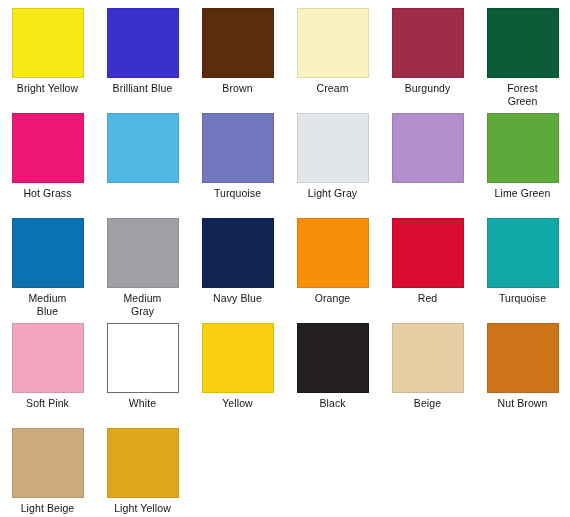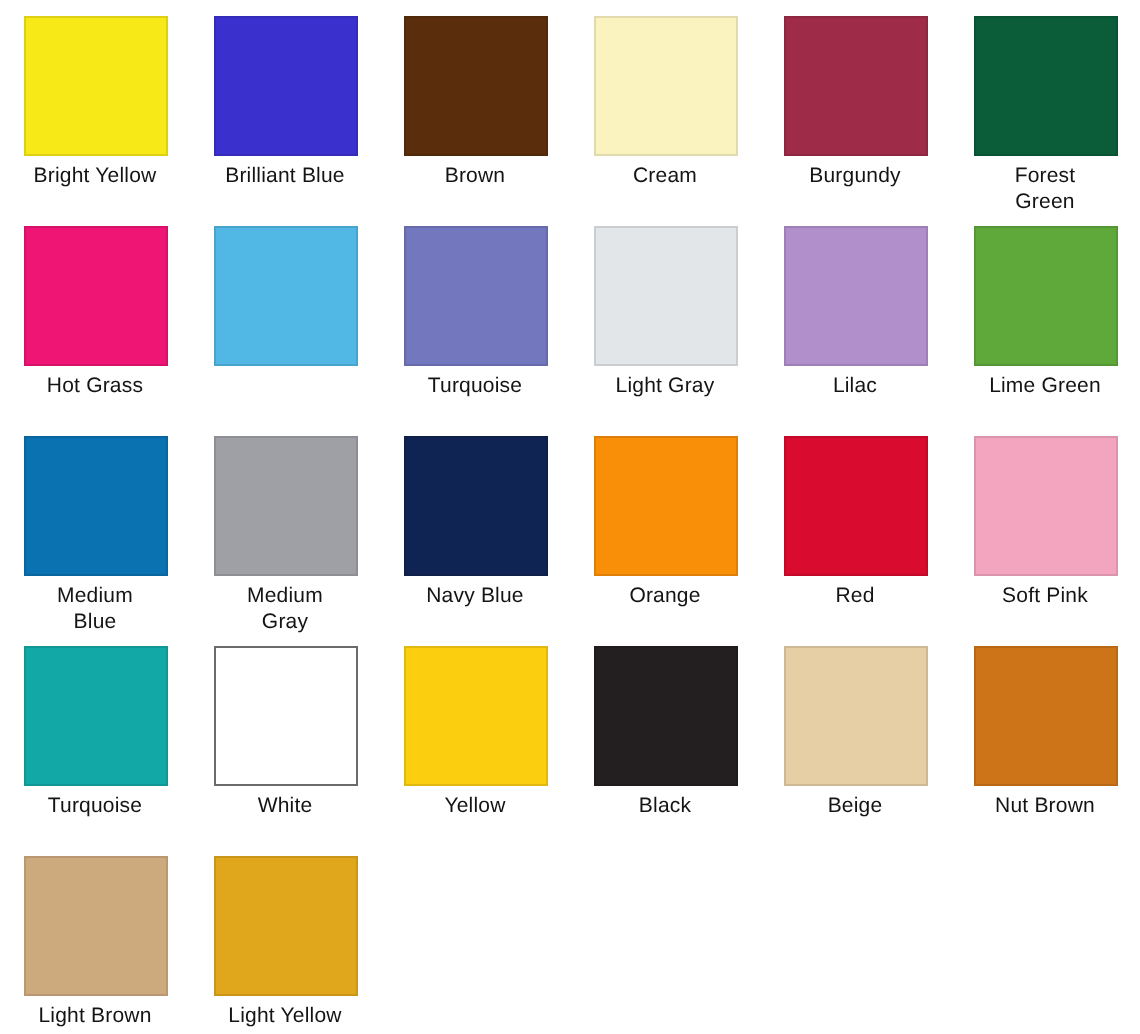--- a/index.html
+++ b/index.html
@@ -127,21 +127,20 @@
     <div class="swatch-cell">
       <div class="chip-wrap">
         <div class="chip" style="background-color: rgb(227, 230, 232);"></div>
       </div>
       <div class="swatch-label">Light Gray</div>
     </div>
     <div class="swatch-cell">
       <div class="chip-wrap">
         <div class="chip" style="background-color: rgb(177, 143, 203);"></div>
       </div>
-      <div class="swatch-label">Lilac</div>
     </div>
     <div class="swatch-cell">
       <div class="chip-wrap">
         <div class="chip" style="background-color: rgb(94, 169, 58);"></div>
       </div>
       <div class="swatch-label">Lime Green</div>
     </div>
     <div class="swatch-cell">
       <div class="chip-wrap">
         <div class="chip" style="background-color: rgb(10, 114, 176);"></div>
@@ -169,32 +168,32 @@
       <div class="swatch-label">Orange</div>
     </div>
     <div class="swatch-cell">
       <div class="chip-wrap">
         <div class="chip" style="background-color: rgb(217, 11, 46);"></div>
       </div>
       <div class="swatch-label">Red</div>
     </div>
     <div class="swatch-cell">
       <div class="chip-wrap">
+        <div class="chip" style="background-color: rgb(17, 168, 166);"></div>
+      </div>
+      <div class="swatch-label">Turquoise</div>
+    </div>
+    <div class="swatch-cell">
+      <div class="chip-wrap">
         <div class="chip" style="background-color: rgb(243, 165, 192);"></div>
       </div>
       <div class="swatch-label">Soft Pink</div>
     </div>
     <div class="swatch-cell">
       <div class="chip-wrap">
-        <div class="chip" style="background-color: rgb(17, 168, 166);"></div>
-      </div>
-      <div class="swatch-label">Turquoise</div>
-    </div>
-    <div class="swatch-cell">
-      <div class="chip-wrap">
         <div class="chip outlined" style="background-color: rgb(255, 255, 255);"></div>
       </div>
       <div class="swatch-label">White</div>
     </div>
     <div class="swatch-cell">
       <div class="chip-wrap">
         <div class="chip" style="background-color: rgb(251, 207, 16);"></div>
       </div>
       <div class="swatch-label">Yellow</div>
     </div>
@@ -213,21 +212,21 @@
     <div class="swatch-cell">
       <div class="chip-wrap">
         <div class="chip" style="background-color: rgb(206, 116, 24);"></div>
       </div>
       <div class="swatch-label">Nut Brown</div>
     </div>
     <div class="swatch-cell">
       <div class="chip-wrap">
         <div class="chip" style="background-color: rgb(205, 169, 126);"></div>
       </div>
-      <div class="swatch-label">Light Brown</div>
+      <div class="swatch-label">Light Beige</div>
     </div>
     <div class="swatch-cell">
       <div class="chip-wrap">
         <div class="chip" style="background-color: rgb(224, 167, 28);"></div>
       </div>
       <div class="swatch-label">Light Yellow</div>
     </div>
   </div>
 
 </body></html>

